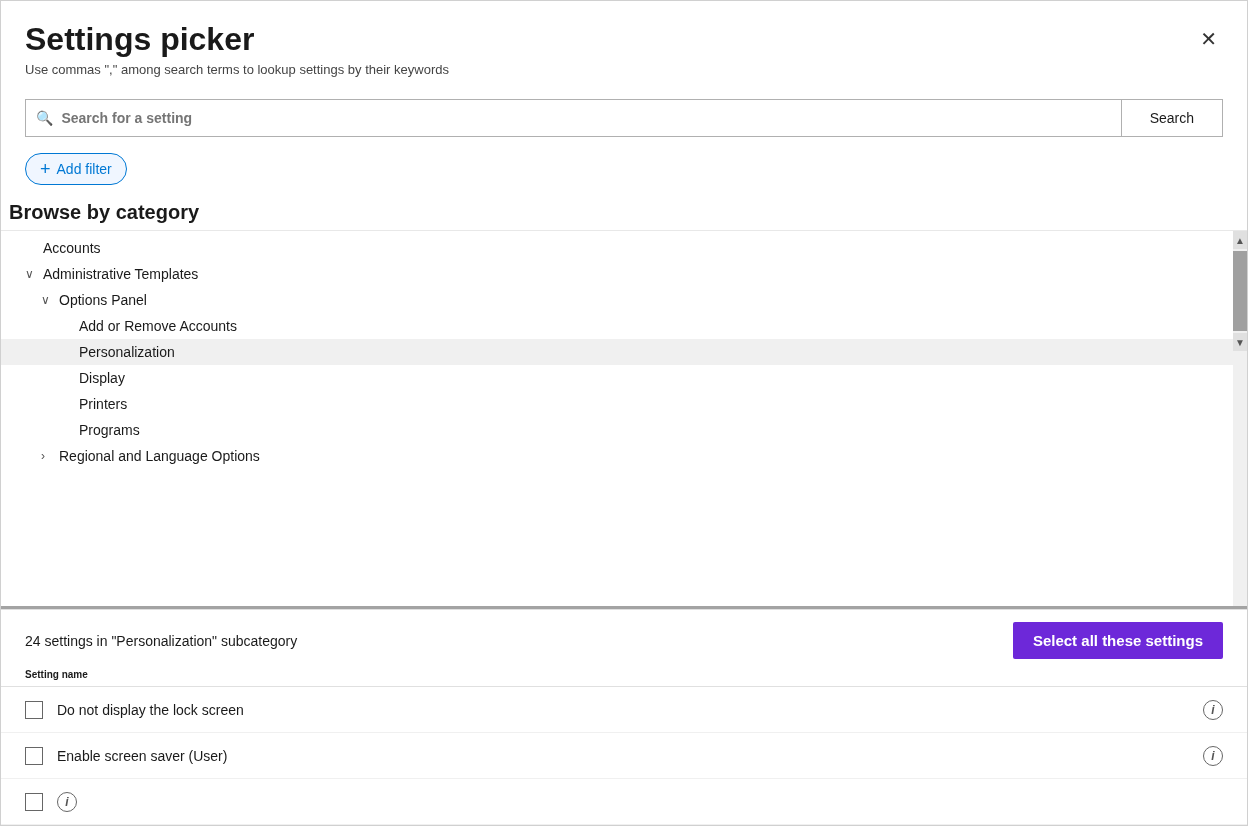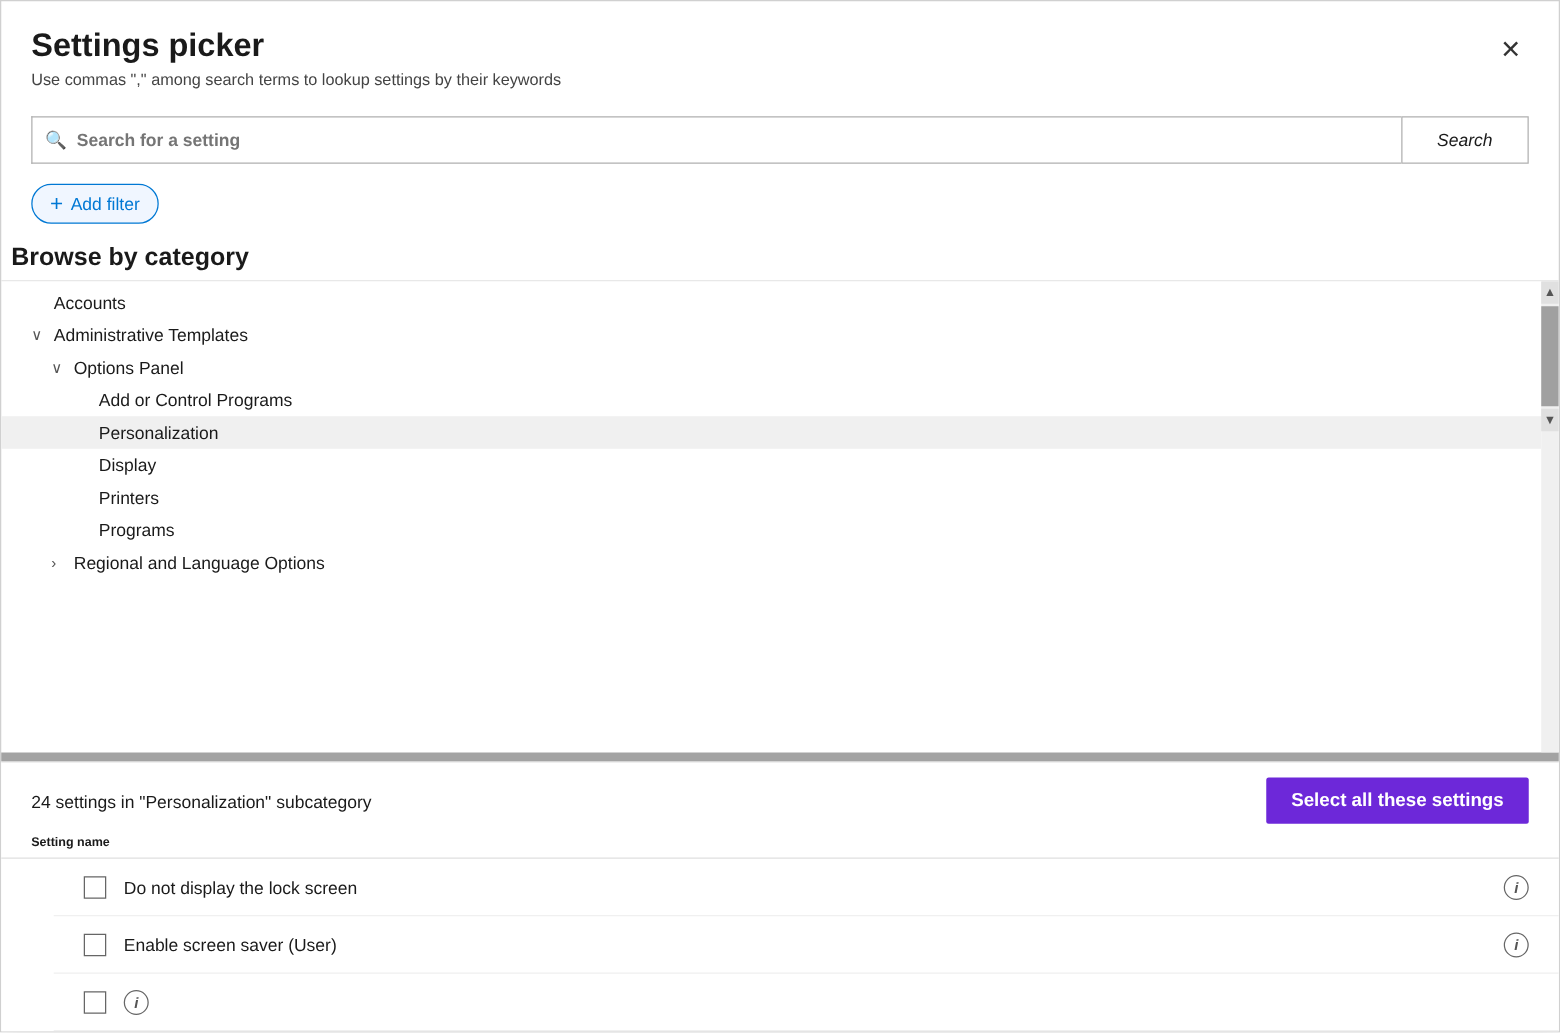--- a/index.html
+++ b/index.html
@@ -23,21 +23,21 @@
     .dialog-header {
       padding: 20px 24px 12px 24px;
       border-bottom: none;
     }
     .dialog-title-row {
       display: flex;
       justify-content: space-between;
       align-items: flex-start;
     }
     .dialog-title {
-      font-size: 26px;
+      font-size: 32px;
       font-weight: 600;
       color: #1a1a1a;
       margin-bottom: 4px;
     }
     .dialog-subtitle {
       font-size: 13px;
       color: #444;
     }
     .close-btn {
       background: none;
@@ -80,21 +80,20 @@
       font-weight: bold;
     }
     .search-btn {
       height: 38px;
       padding: 0 28px;
       background: #fff;
       border: 1px solid #b0b0b0;
       font-size: 14px;
       cursor: pointer;
       color: #1a1a1a;
-      font-style: italic;
     }
 
     .filter-row {
       padding: 6px 24px 10px 24px;
     }
     .add-filter-btn {
       display: inline-flex;
       align-items: center;
       gap: 6px;
       padding: 6px 14px;
@@ -116,21 +115,21 @@
       font-weight: 600;
       color: #1a1a1a;
       padding: 6px 24px 6px 8px;
     }
 
     .tree-area {
       flex: 1;
       overflow: hidden;
       position: relative;
       border-top: 1px solid #e8e8e8;
-      border-bottom: 7px solid #a3a3a3;
+      border-bottom: 3px solid #a3a3a3;
       display: flex;
     }
     .tree-scroll {
       flex: 1;
       overflow-y: auto;
       padding: 4px 0;
     }
     .tree-scroll::-webkit-scrollbar { width: 14px; }
     .tree-scroll::-webkit-scrollbar-track { background: #f0f0f0; }
     .tree-scroll::-webkit-scrollbar-thumb { background: #b0b0b0; }
@@ -211,21 +210,20 @@
     .settings-list-header {
       padding: 10px 24px 6px 24px;
       font-size: 10px;
       font-weight: 600;
       color: #1a1a1a;
       border-bottom: 1px solid #e0e0e0;
     }
 
     .settings-list {
       overflow-y: auto;
-      padding-left: 42px;
     }
     .settings-list::-webkit-scrollbar { width: 14px; }
     .settings-list::-webkit-scrollbar-track { background: #f0f0f0; }
     .settings-list::-webkit-scrollbar-thumb { background: #b0b0b0; }
 
     .setting-row {
       display: flex;
       align-items: center;
       padding: 12px 24px;
       border-bottom: 1px solid #f0f0f0;
@@ -308,21 +306,21 @@
         <div class="tree-item indent-0">
           <span class="chevron">∨</span>
           <span>Administrative Templates</span>
         </div>
         <div class="tree-item indent-1">
           <span class="chevron">∨</span>
           <span>Options Panel</span>
         </div>
         <div class="tree-item indent-2">
           <span class="chevron"></span>
-          <span>Add or Control Programs</span>
+          <span>Add or Remove Accounts</span>
         </div>
         <div class="tree-item indent-2 selected">
           <span class="chevron"></span>
           <span>Personalization</span>
         </div>
         <div class="tree-item indent-2">
           <span class="chevron"></span>
           <span>Display</span>
         </div>
         <div class="tree-item indent-2">

